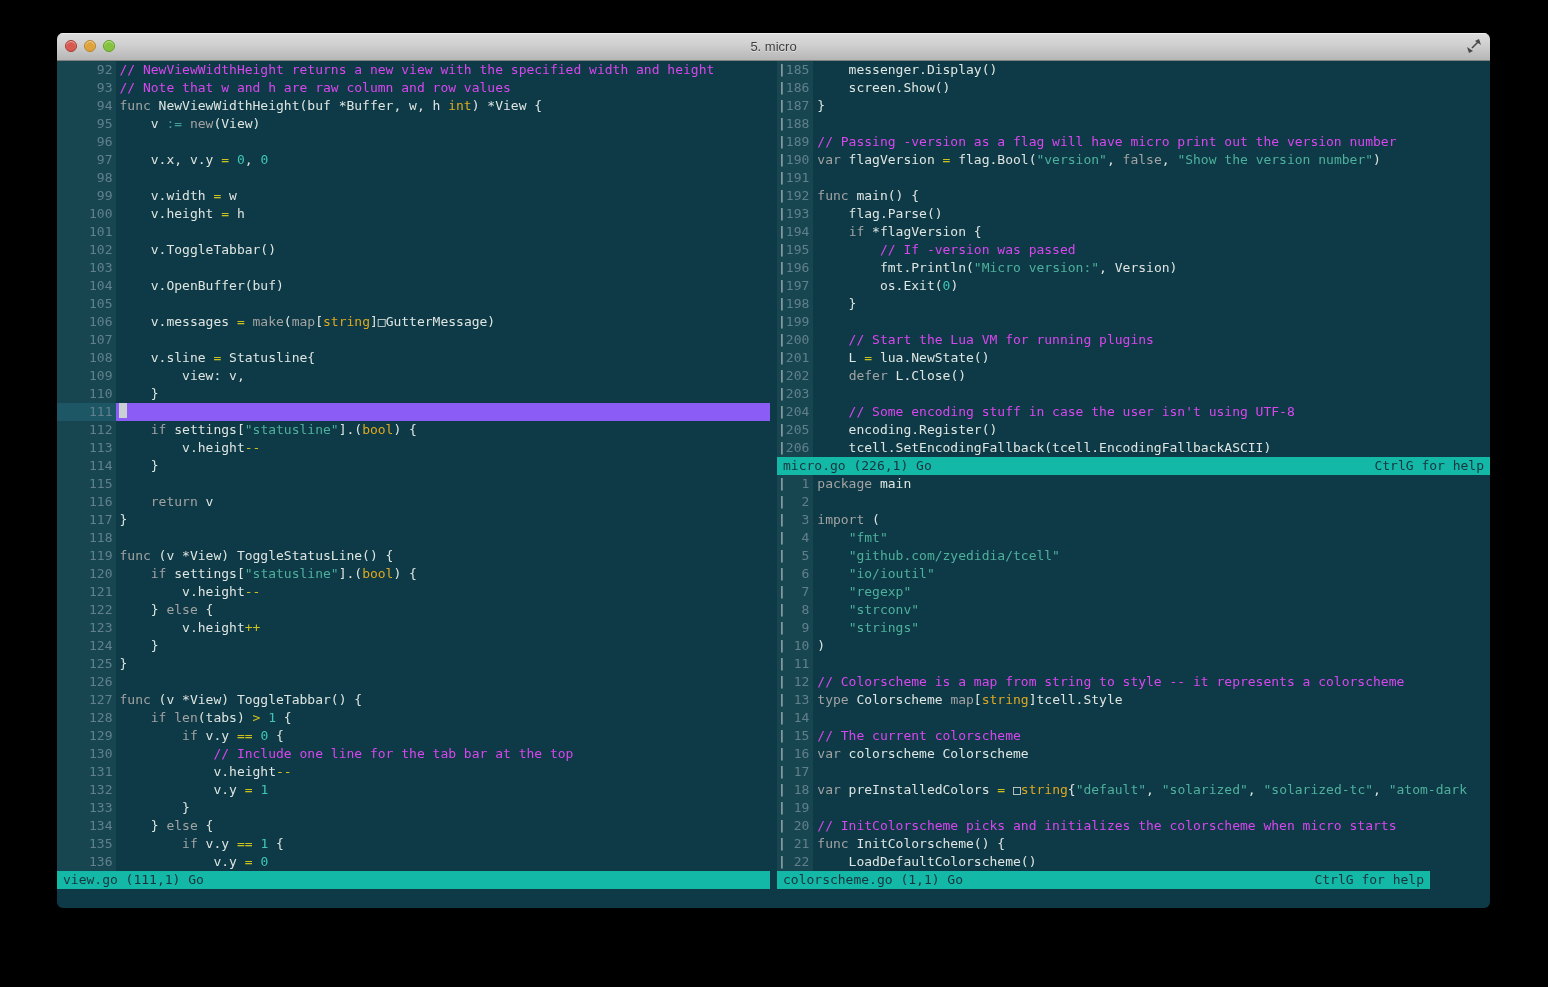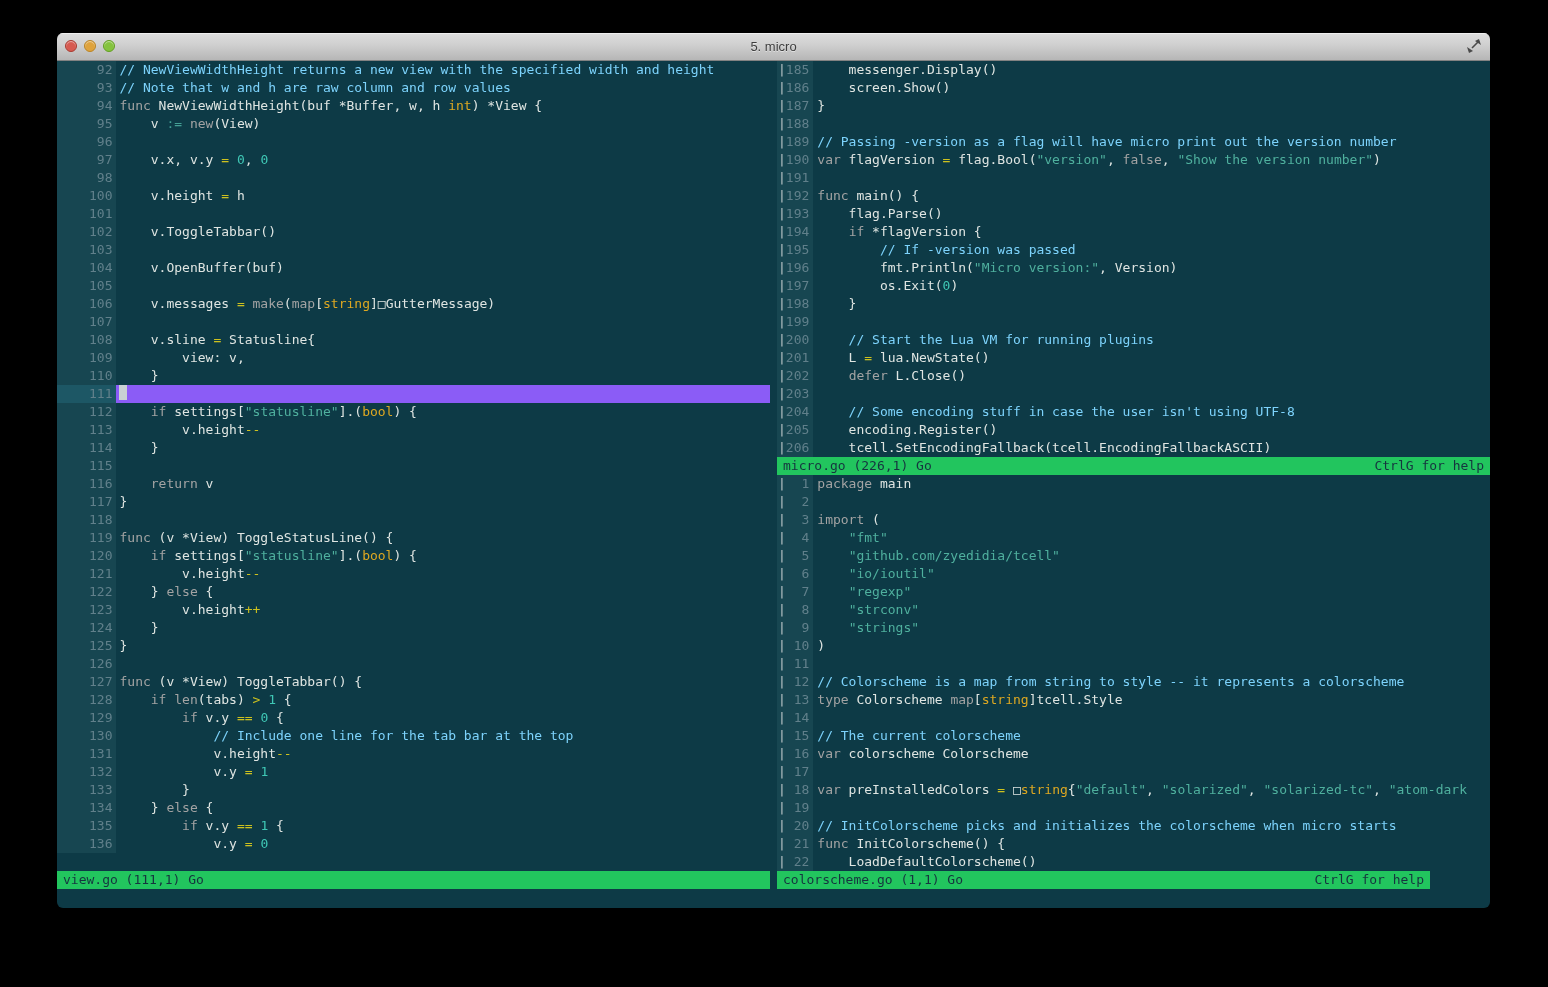--- a/index.html
+++ b/index.html
@@ -36,25 +36,25 @@
   .code{flex:1 1 auto;white-space:pre;overflow:hidden;padding-left:4px;}
   .pane-left .code{padding-left:3px;}
   .cursor{display:inline-block;width:8px;height:15px;background:#c9d1d3;vertical-align:-2px;}
   
   .t-txt{color:#dfe5e2;}
   .t-kw{color:#a3a3a3;}
   .t-op{color:#cdc11f;}
   .t-str{color:#4fb09e;}
   .t-num{color:#3fc7b5;}
   .t-typ{color:#dea821;}
-  .t-com{color:#7dd3fc;}
+  .t-com{color:#d946ef;}
   .t-decl{color:#44a095;}
   .t-box{color:#dfe5e2;}
   
-  .statusbar{position:absolute;height:18px;line-height:18px;background:#22c55e;color:#16343f;
+  .statusbar{position:absolute;height:18px;line-height:18px;background:#14b8a6;color:#16343f;
              display:flex;justify-content:space-between;padding:0 6px;box-sizing:border-box;
              font-size:13px;white-space:pre;overflow:hidden;}
   .sb-left{left:0;top:810px;width:713px;flex-direction:column;}
   .sb-mid{left:720px;top:396px;width:713px;}
   .sb-right{left:720px;top:810px;width:653px;}
 </style>
 </head>
 <body>
 
 <div>
@@ -80,20 +80,21 @@
 
     <div class="terminal">
       <div id="pane-left" class="pane pane-left">
           <div class="row"><span class="gut"><span class="num"> 92</span></span><span class="code"><span class="t-com">// NewViewWidthHeight returns a new view with the specified width and height</span></span></div>
           <div class="row"><span class="gut"><span class="num"> 93</span></span><span class="code"><span class="t-com">// Note that w and h are raw column and row values</span></span></div>
           <div class="row"><span class="gut"><span class="num"> 94</span></span><span class="code"><span class="t-kw">func</span><span class="t-txt"> NewViewWidthHeight(buf *Buffer, w, h </span><span class="t-typ">int</span><span class="t-txt">) *View {</span></span></div>
           <div class="row"><span class="gut"><span class="num"> 95</span></span><span class="code"><span class="t-txt">    v </span><span class="t-decl">:=</span><span class="t-txt"> </span><span class="t-kw">new</span><span class="t-txt">(View)</span></span></div>
           <div class="row"><span class="gut"><span class="num"> 96</span></span><span class="code"></span></div>
           <div class="row"><span class="gut"><span class="num"> 97</span></span><span class="code"><span class="t-txt">    v.x, v.y </span><span class="t-op">=</span><span class="t-txt"> </span><span class="t-num">0</span><span class="t-txt">, </span><span class="t-num">0</span></span></div>
           <div class="row"><span class="gut"><span class="num"> 98</span></span><span class="code"></span></div>
+          <div class="row"><span class="gut"><span class="num"> 99</span></span><span class="code"><span class="t-txt">    v.width </span><span class="t-op">=</span><span class="t-txt"> w</span></span></div>
           <div class="row"><span class="gut"><span class="num">100</span></span><span class="code"><span class="t-txt">    v.height </span><span class="t-op">=</span><span class="t-txt"> h</span></span></div>
           <div class="row"><span class="gut"><span class="num">101</span></span><span class="code"></span></div>
           <div class="row"><span class="gut"><span class="num">102</span></span><span class="code"><span class="t-txt">    v.ToggleTabbar()</span></span></div>
           <div class="row"><span class="gut"><span class="num">103</span></span><span class="code"></span></div>
           <div class="row"><span class="gut"><span class="num">104</span></span><span class="code"><span class="t-txt">    v.OpenBuffer(buf)</span></span></div>
           <div class="row"><span class="gut"><span class="num">105</span></span><span class="code"></span></div>
           <div class="row"><span class="gut"><span class="num">106</span></span><span class="code"><span class="t-txt">    v.messages </span><span class="t-op">=</span><span class="t-txt"> </span><span class="t-kw">make</span><span class="t-txt">(</span><span class="t-kw">map</span><span class="t-txt">[</span><span class="t-typ">string</span><span class="t-txt">]</span><span class="t-box">□</span><span class="t-txt">GutterMessage)</span></span></div>
           <div class="row"><span class="gut"><span class="num">107</span></span><span class="code"></span></div>
           <div class="row"><span class="gut"><span class="num">108</span></span><span class="code"><span class="t-txt">    v.sline </span><span class="t-op">=</span><span class="t-txt"> Statusline{</span></span></div>
           <div class="row"><span class="gut"><span class="num">109</span></span><span class="code"><span class="t-txt">        view: v,</span></span></div>

